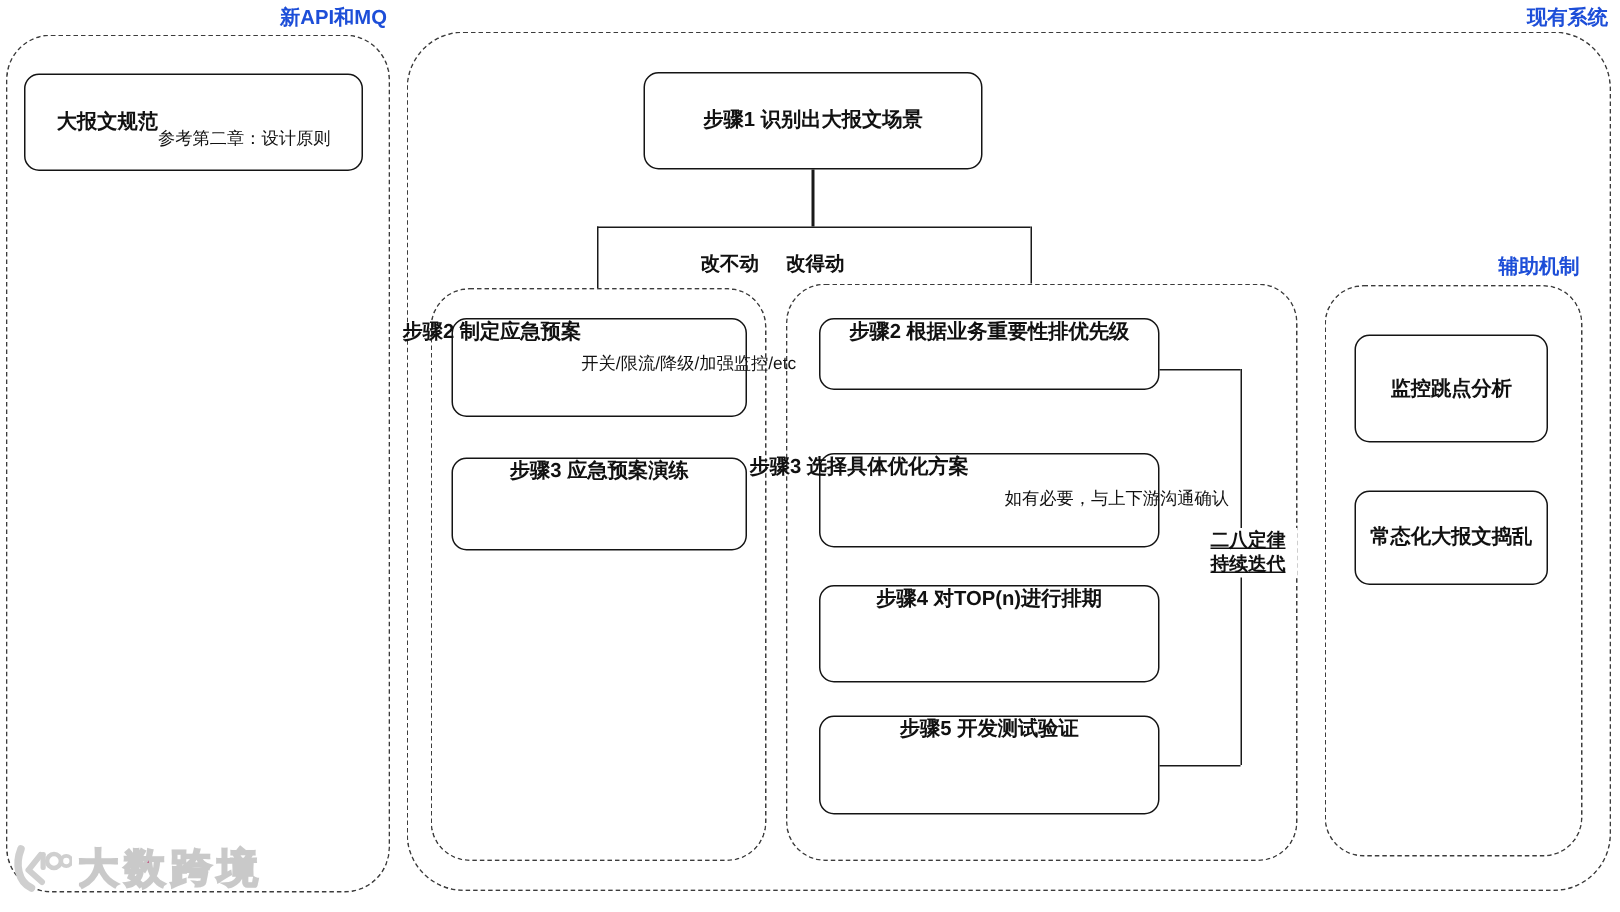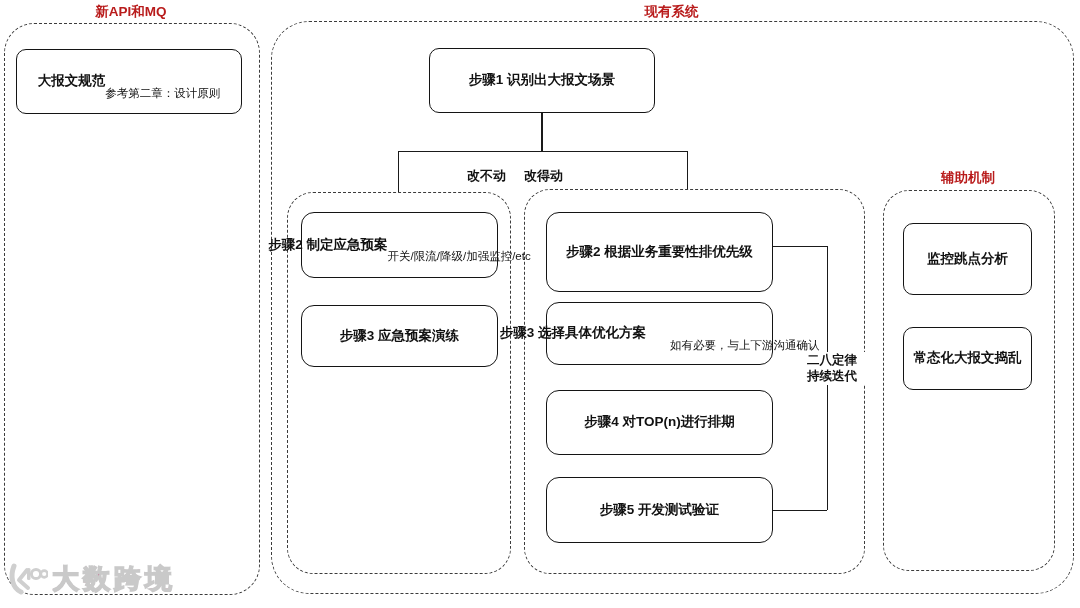--- a/index.html
+++ b/index.html
@@ -5,39 +5,39 @@
   html,body{margin:0;padding:0;}
   body{
     width:1080px;height:608px;position:relative;overflow:hidden;
     background:#ffffff;
     font-family:"Liberation Sans","DejaVu Sans",sans-serif;
     color:#111;
   }
   .canvas{position:absolute;inset:0;}
   
   .grp{position:absolute;border:1.6px dashed #3c3c3c;background:transparent;}
-  .grp-title{position:absolute;font-size:13.5px;font-weight:600;text-align:center;color:#b91c1c;white-space:nowrap;}
+  .grp-title{position:absolute;font-size:13.5px;font-weight:600;text-align:right;color:#1d4ed8;white-space:nowrap;}
   
   .node{
     position:absolute;background:#fff;border:1.5px solid #141414;border-radius:10px;
     display:flex;flex-direction:row;justify-content:center;box-sizing:border-box;z-index:3;
   }
   .node.center{align-items:center;text-align:center;}
-  .node.left{align-items:center;text-align:left;padding:0 13px;border-radius:13px;}
+  .node.left{align-items:flex-start;text-align:left;padding:0 13px;}
   .node-title{font-size:13.5px;font-weight:600;line-height:1.2;white-space:nowrap;}
   .node-sub{font-size:11.5px;font-weight:400;line-height:1.2;margin-top:24px;white-space:nowrap;}
   
   .hline,.vline{position:absolute;background:#1a1a1a;z-index:1;}
   .hline{height:1.5px;}
   .vline{width:1.5px;}
   
   .branch-label{position:absolute;font-size:13px;font-weight:600;z-index:2;white-space:nowrap;}
   .loop-label{
     position:absolute;left:799px;top:352px;width:66px;text-align:center;
-    background:#fff;z-index:2;font-size:12.5px;font-weight:600;line-height:1.3;
+    background:#fff;z-index:2;font-size:12.5px;font-weight:600;line-height:1.3;text-decoration:underline;
   }
   .loop-label span{display:block;}
   
   .watermark{position:absolute;left:6px;top:560px;display:flex;align-items:center;z-index:6;}
   .wm-text{
     font-size:27px;font-weight:bold;letter-spacing:4px;color:#be185d;
     -webkit-text-stroke:1.4px #c9c9c9;text-shadow:0 0 1px #cccccc;margin-left:4px;white-space:nowrap;
   }
 </style>
 </head>
@@ -86,21 +86,21 @@
 
   <div class="node left" style="left:301px;top:212px;width:197px;height:66px;">
     <div class="node-title">步骤2 制定应急预案</div>
     <div class="node-sub">开关/限流/降级/加强监控/etc</div>
   </div>
 
   <div class="node left" style="left:301px;top:305px;width:197px;height:62px;">
     <div class="node-title">步骤3 应急预案演练</div>
   </div>
 
-  <div class="node left" style="left:546px;top:212px;width:227px;height:80px;">
+  <div class="node left" style="left:546px;top:212px;width:227px;height:48px;">
     <div class="node-title">步骤2 根据业务重要性排优先级</div>
   </div>
 
   <div class="node left" style="left:546px;top:302px;width:227px;height:63px;gap:24px;">
     <div class="node-title">步骤3 选择具体优化方案</div>
     <div class="node-sub">如有必要，与上下游沟通确认</div>
   </div>
 
   <div class="node left" style="left:546px;top:390px;width:227px;height:65px;">
     <div class="node-title">步骤4 对TOP(n)进行排期</div>

